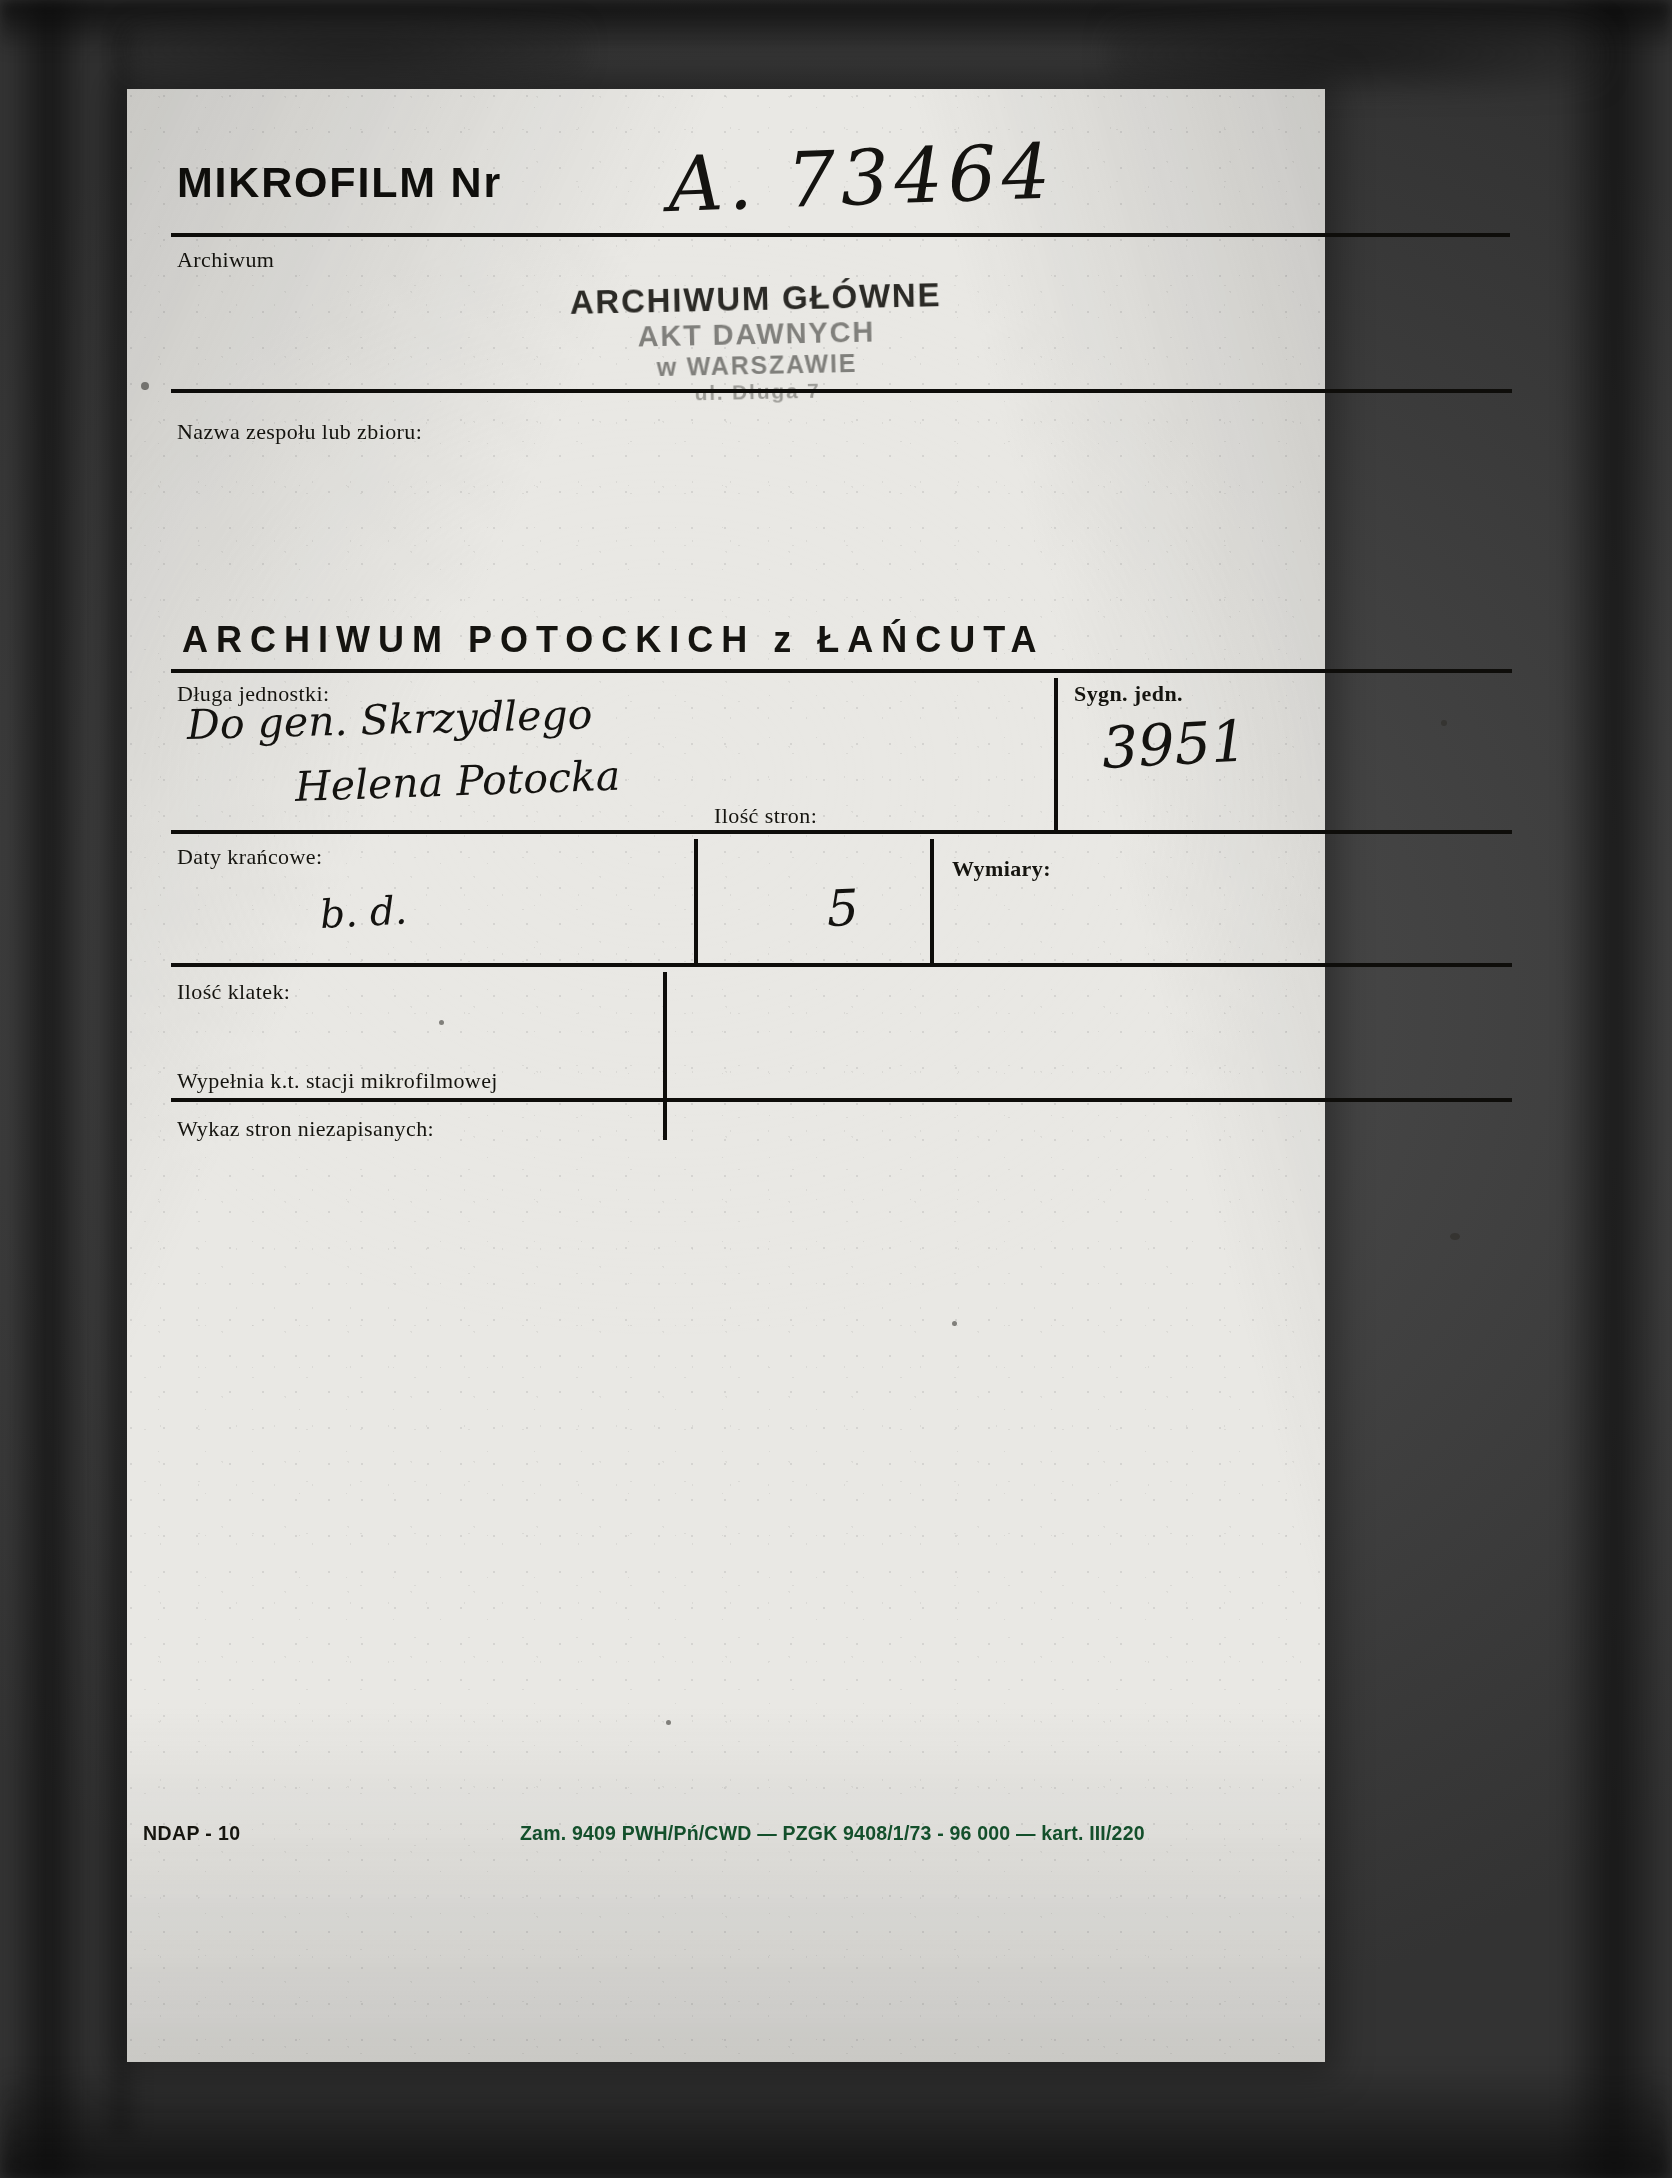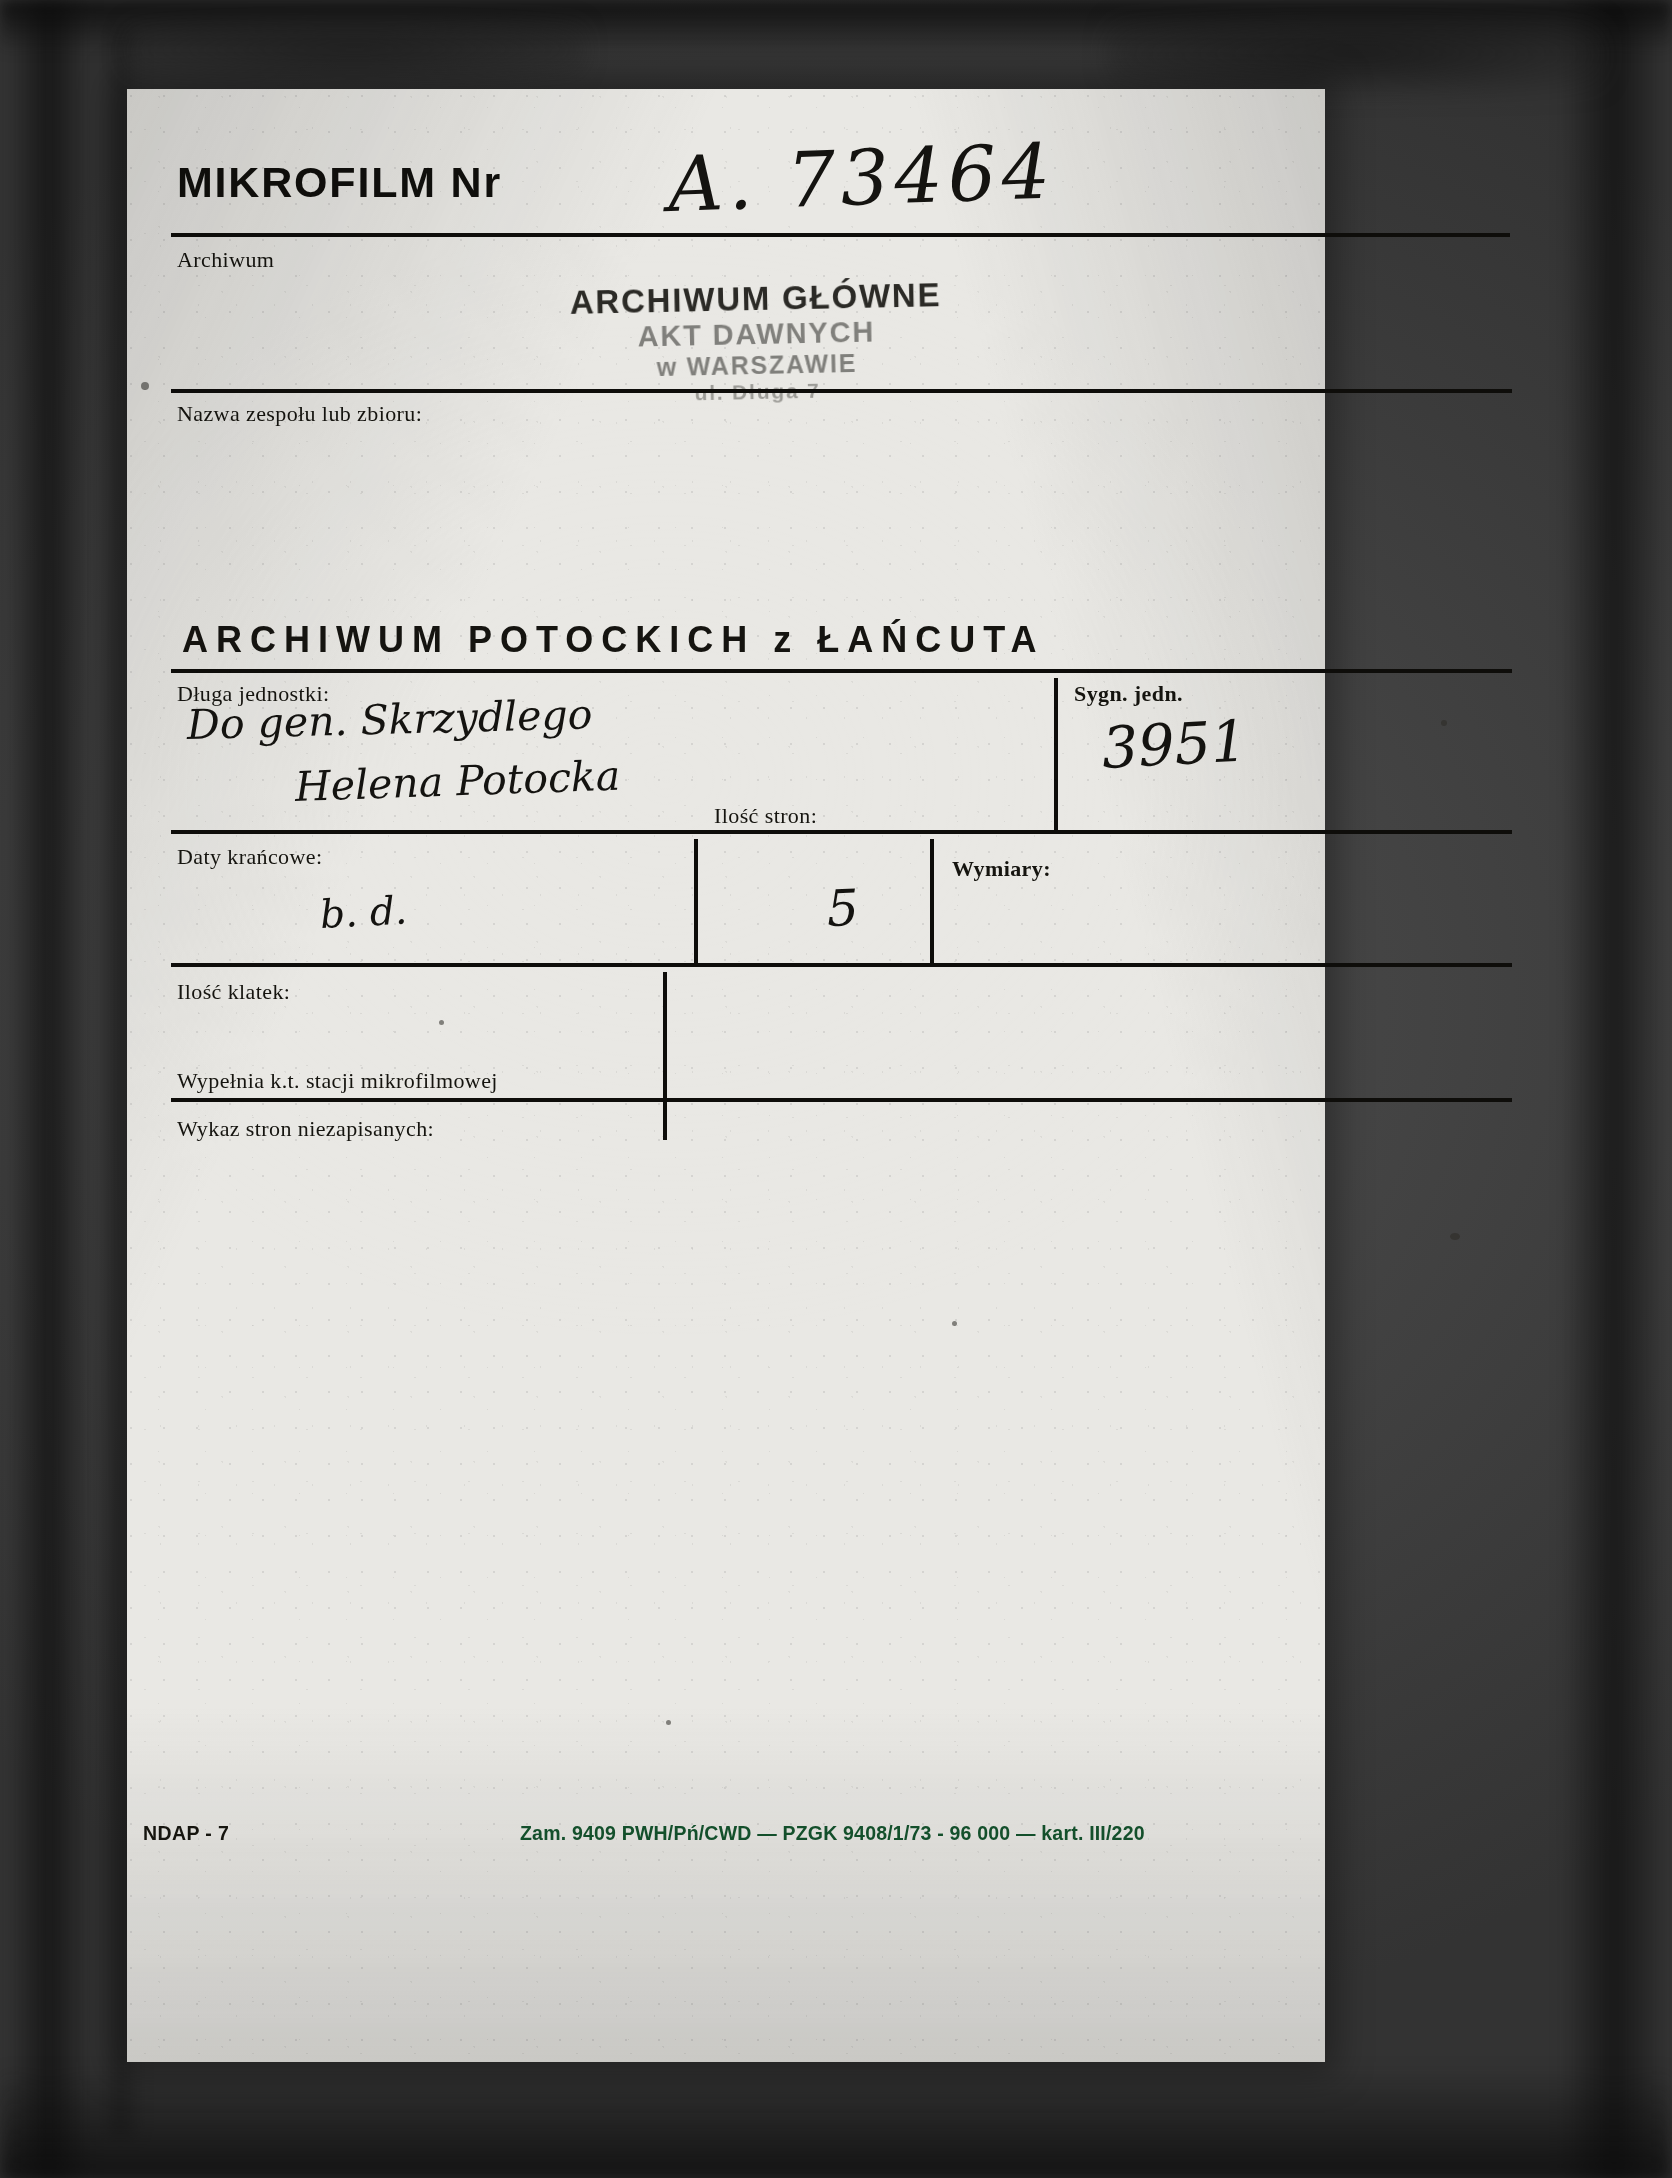--- a/index.html
+++ b/index.html
@@ -198,21 +198,21 @@
 
     <div id="stamp">
       <div class="s1">ARCHIWUM GŁÓWNE</div>
       <div class="s2 fade1">AKT DAWNYCH</div>
       <div class="s3 fade1">w WARSZAWIE</div>
       <div class="s4 fade2">ul. Długa 7</div>
     </div>
 
     <div class="rule" style="left:44px; top:300px; width:1341px; height:3.5px;"></div>
 
-    <div class="lbl" style="left:50px; top:312px;">Nazwa zespołu lub zbioru:</div>
+    <div class="lbl" style="left:50px; top:330px;">Nazwa zespołu lub zbioru:</div>
 
     <div id="collection">ARCHIWUM POTOCKICH z ŁAŃCUTA</div>
 
     <div class="rule" style="left:44px; top:580px; width:1341px; height:4.4px;"></div>
 
     <div class="lbl" style="left:50px; top:592px;">Długa jednostki:</div>
     <div class="lbl bold" style="left:947px; top:592px;">Sygn. jedn.</div>
 
     <div class="hand" style="left:60px; top:612px; font-size:41px; transform: rotate(-1.5deg);">Do gen. Skrzydlego</div>
     <div class="hand" style="left:168px; top:674px; font-size:41px; transform: rotate(-2deg);">Helena Potocka</div>
@@ -240,21 +240,21 @@
     <div class="rule" style="left:536px; top:883px; width:4.4px; height:168px;"></div>
 
     <div class="lbl" style="left:50px; top:979px;">Wypełnia k.t. stacji mikrofilmowej</div>
     <div class="hand" style="left:567px; top:981px; font-size:37px;"></div>
 
     <div class="rule" style="left:44px; top:1009px; width:1341px; height:3.5px;"></div>
 
     <div class="lbl" style="left:50px; top:1027px;">Wykaz stron niezapisanych:</div>
     <div class="hand" style="left:53px; top:1073px; font-size:37px;"></div>
 
-    <div id="footer-left">NDAP - 7</div>
+    <div id="footer-left">NDAP - 10</div>
     <div id="footer-right">Zam. 9409 PWH/Pń/CWD  —  PZGK 9408/1/73 - 96 000  —  kart. III/220</div>
 
     <div class="speck" style="left:14px; top:293px; width:8px; height:8px;"></div>
     <div class="speck" style="left:1314px; top:631px; width:6.2px; height:6.2px;"></div>
     <div class="speck" style="left:1323px; top:1144px; width:9.8px; height:7px;"></div>
     <div class="speck" style="left:312px; top:931px; width:5.3px; height:5.3px;"></div>
     <div class="speck" style="left:825px; top:1232px; width:5.3px; height:5.3px;"></div>
     <div class="speck" style="left:539px; top:1631px; width:5.3px; height:5.3px;"></div>
 
     <div class="grain"></div>

